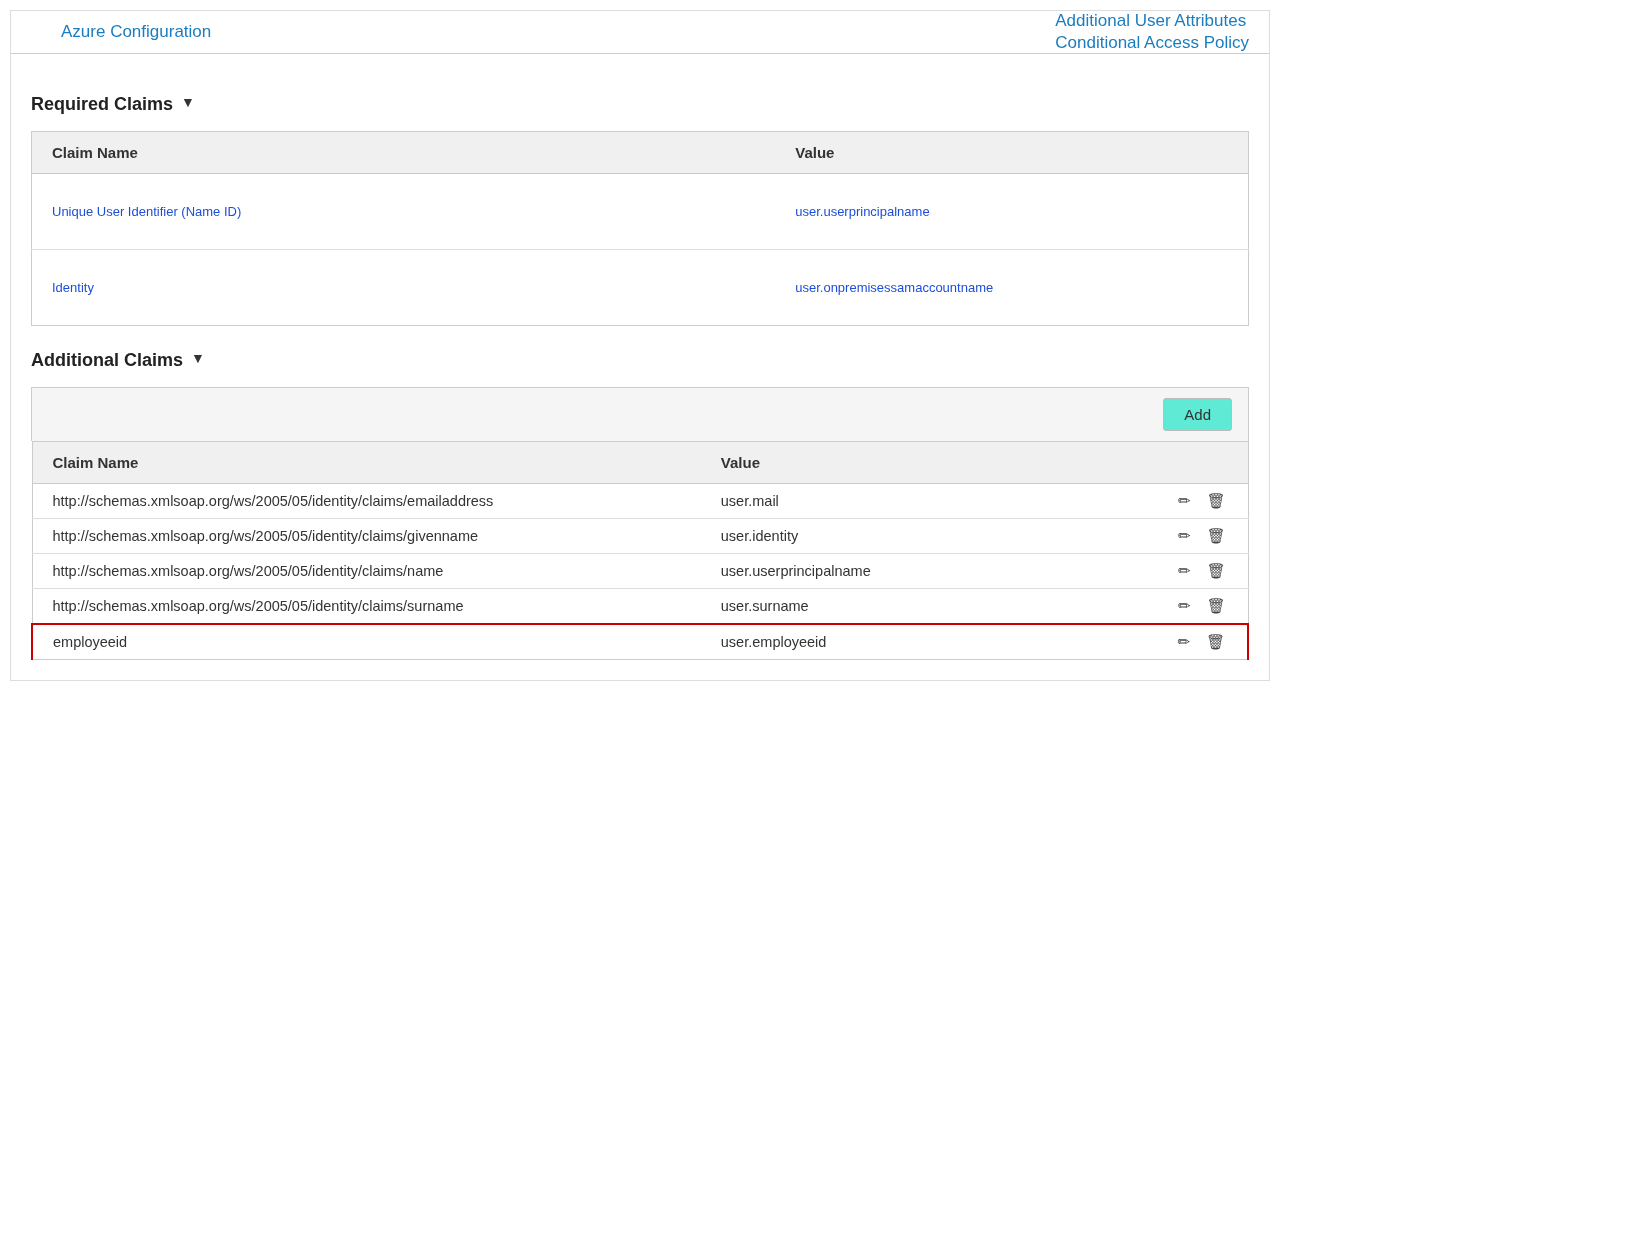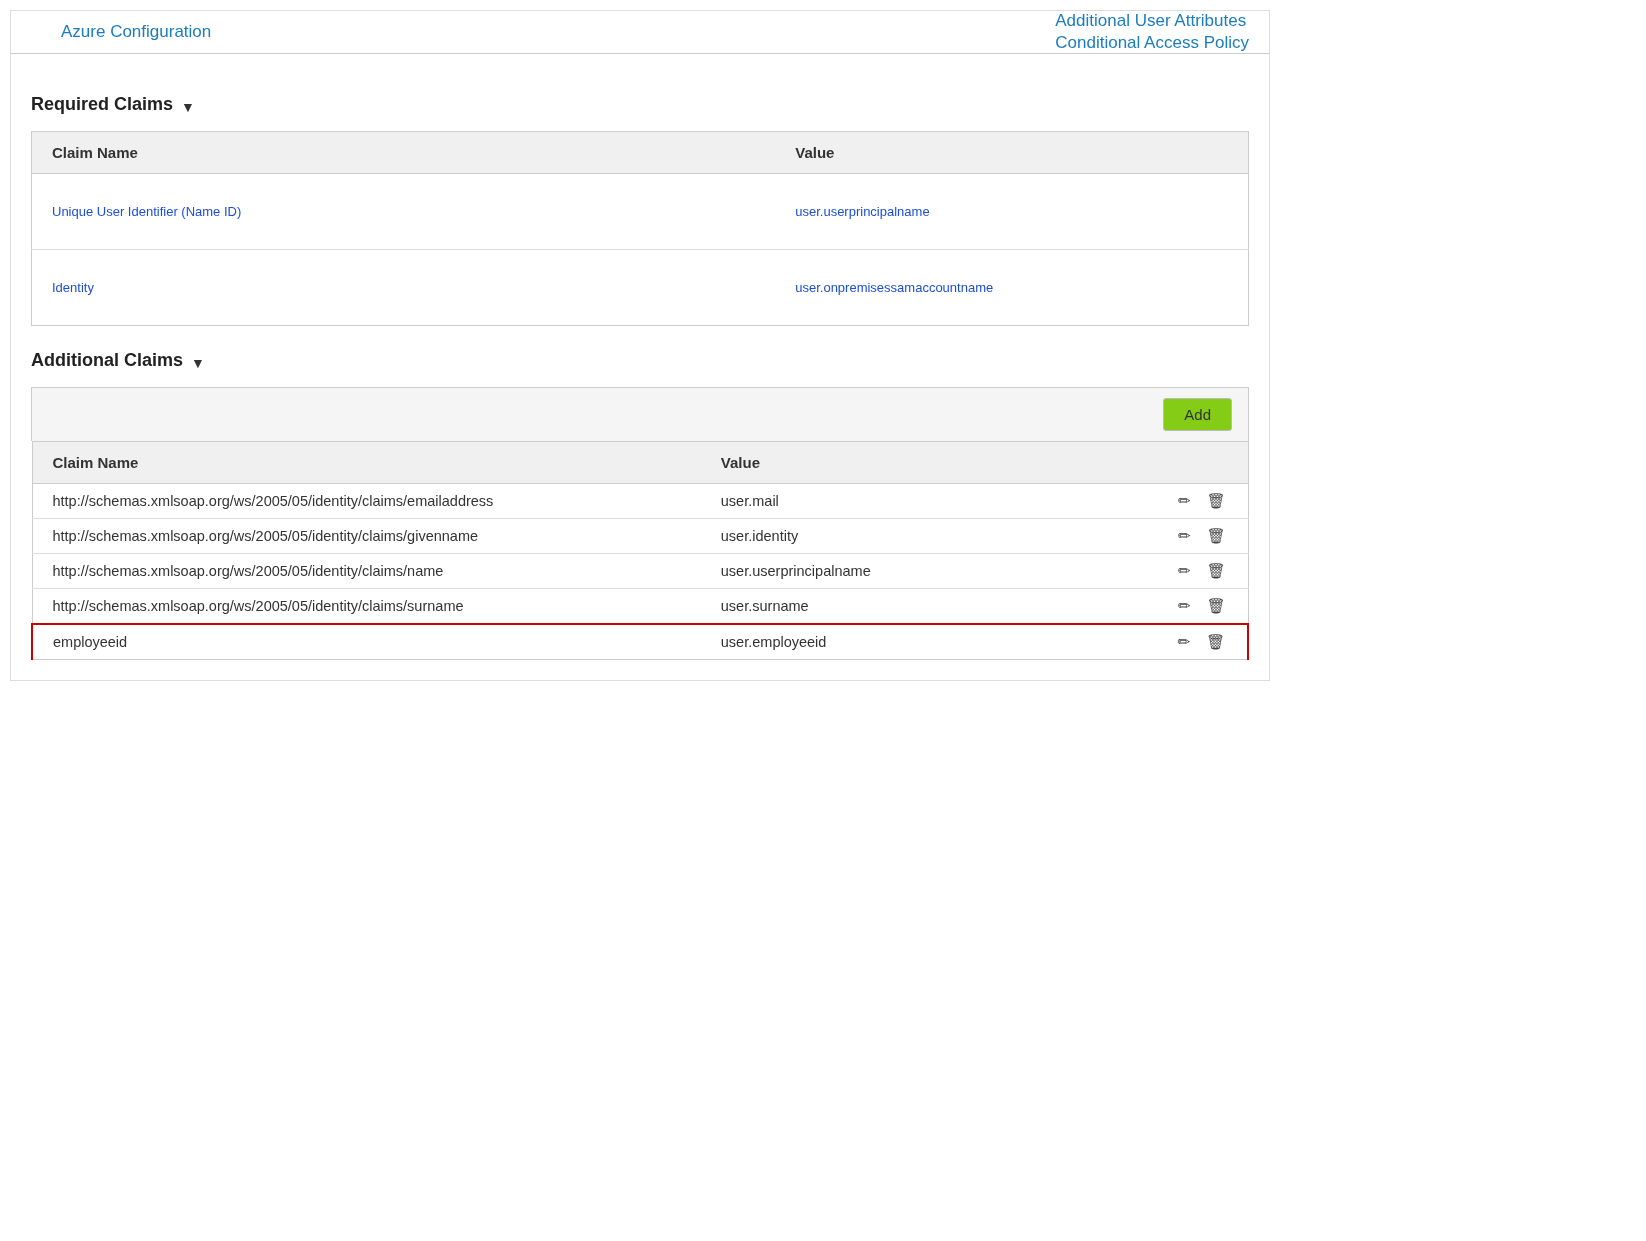--- a/index.html
+++ b/index.html
@@ -60,21 +60,21 @@
     }
 
     
     .content {
       padding: 20px 20px 20px 20px;
     }
 
     
     .section-header {
       display: flex;
-      align-items: flex-end;
+      align-items: flex-start;
       gap: 8px;
       font-size: 18px;
       font-weight: 700;
       color: #222;
       margin: 20px 0 16px 0;
     }
 
     .chevron-down {
       font-size: 14px;
       color: #333;
@@ -117,21 +117,21 @@
     .table-toolbar {
       background: #f5f5f5;
       border: 1px solid #ccc;
       border-bottom: none;
       padding: 10px 16px;
       display: flex;
       justify-content: flex-end;
     }
 
     .btn-add {
-      background: #84cc16;
+      background: #5eead4;
       border: 1px solid #bbb;
       padding: 7px 20px;
       font-size: 15px;
       cursor: pointer;
       color: #333;
       border-radius: 3px;
     }
 
     
     .action-icons {

